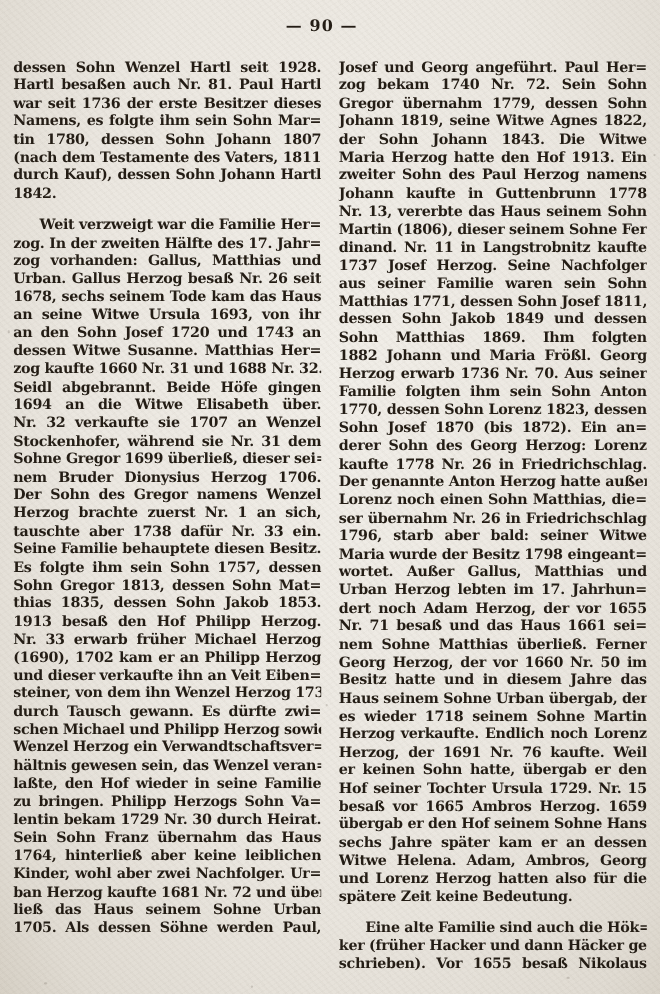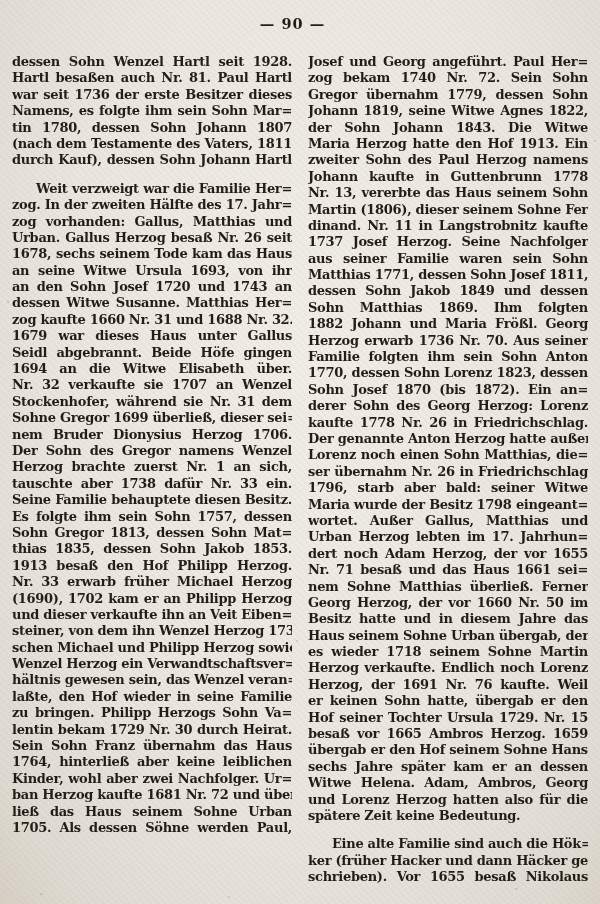--- a/index.html
+++ b/index.html
@@ -74,50 +74,51 @@
   <div class="columns">
     <div class="column">
         <div class="para">
           <div class="line">dessen Sohn Wenzel Hartl seit 1928.</div>
           <div class="line">Hartl besaßen auch Nr. 81. Paul Hartl</div>
           <div class="line">war seit 1736 der erste Besitzer dieses</div>
           <div class="line">Namens, es folgte ihm sein Sohn Mar=</div>
           <div class="line">tin 1780, dessen Sohn Johann 1807</div>
           <div class="line">(nach dem Testamente des Vaters, 1811</div>
           <div class="line">durch Kauf), dessen Sohn Johann Hartl</div>
+          <div class="line pend">1842.</div>
         </div>
         <div class="para">
           <div class="line indent">Weit verzweigt war die Familie Her=</div>
           <div class="line">zog. In der zweiten Hälfte des 17. Jahr=</div>
           <div class="line">zog vorhanden: Gallus, Matthias und</div>
           <div class="line">Urban. Gallus Herzog besaß Nr. 26 seit</div>
           <div class="line">1678, sechs seinem Tode kam das Haus</div>
           <div class="line">an seine Witwe Ursula 1693, von ihr</div>
           <div class="line">an den Sohn Josef 1720 und 1743 an</div>
           <div class="line">dessen Witwe Susanne. Matthias Her=</div>
           <div class="line">zog kaufte 1660 Nr. 31 und 1688 Nr. 32.</div>
-          <div class="line">1679 war dieses Haus unter Gallus</div>
           <div class="line">Seidl abgebrannt. Beide Höfe gingen</div>
           <div class="line">1694 an die Witwe Elisabeth über.</div>
           <div class="line">Nr. 32 verkaufte sie 1707 an Wenzel</div>
           <div class="line">Stockenhofer, während sie Nr. 31 dem</div>
           <div class="line">Sohne Gregor 1699 überließ, dieser sei=</div>
           <div class="line">nem Bruder Dionysius Herzog 1706.</div>
           <div class="line">Der Sohn des Gregor namens Wenzel</div>
           <div class="line">Herzog brachte zuerst Nr. 1 an sich,</div>
           <div class="line">tauschte aber 1738 dafür Nr. 33 ein.</div>
           <div class="line">Seine Familie behauptete diesen Besitz.</div>
           <div class="line">Es folgte ihm sein Sohn 1757, dessen</div>
           <div class="line">Sohn Gregor 1813, dessen Sohn Mat=</div>
           <div class="line">thias 1835, dessen Sohn Jakob 1853.</div>
           <div class="line">1913 besaß den Hof Philipp Herzog.</div>
           <div class="line">Nr. 33 erwarb früher Michael Herzog</div>
           <div class="line">(1690), 1702 kam er an Philipp Herzog</div>
           <div class="line">und dieser verkaufte ihn an Veit Eiben=</div>
           <div class="line">steiner, von dem ihn Wenzel Herzog 1738</div>
+          <div class="line">durch Tausch gewann. Es dürfte zwi=</div>
           <div class="line">schen Michael und Philipp Herzog sowie</div>
           <div class="line">Wenzel Herzog ein Verwandtschaftsver=</div>
           <div class="line">hältnis gewesen sein, das Wenzel veran=</div>
           <div class="line">laßte, den Hof wieder in seine Familie</div>
           <div class="line">zu bringen. Philipp Herzogs Sohn Va=</div>
           <div class="line">lentin bekam 1729 Nr. 30 durch Heirat.</div>
           <div class="line">Sein Sohn Franz übernahm das Haus</div>
           <div class="line">1764, hinterließ aber keine leiblichen</div>
           <div class="line">Kinder, wohl aber zwei Nachfolger. Ur=</div>
           <div class="line">ban Herzog kaufte 1681 Nr. 72 und über=</div>

